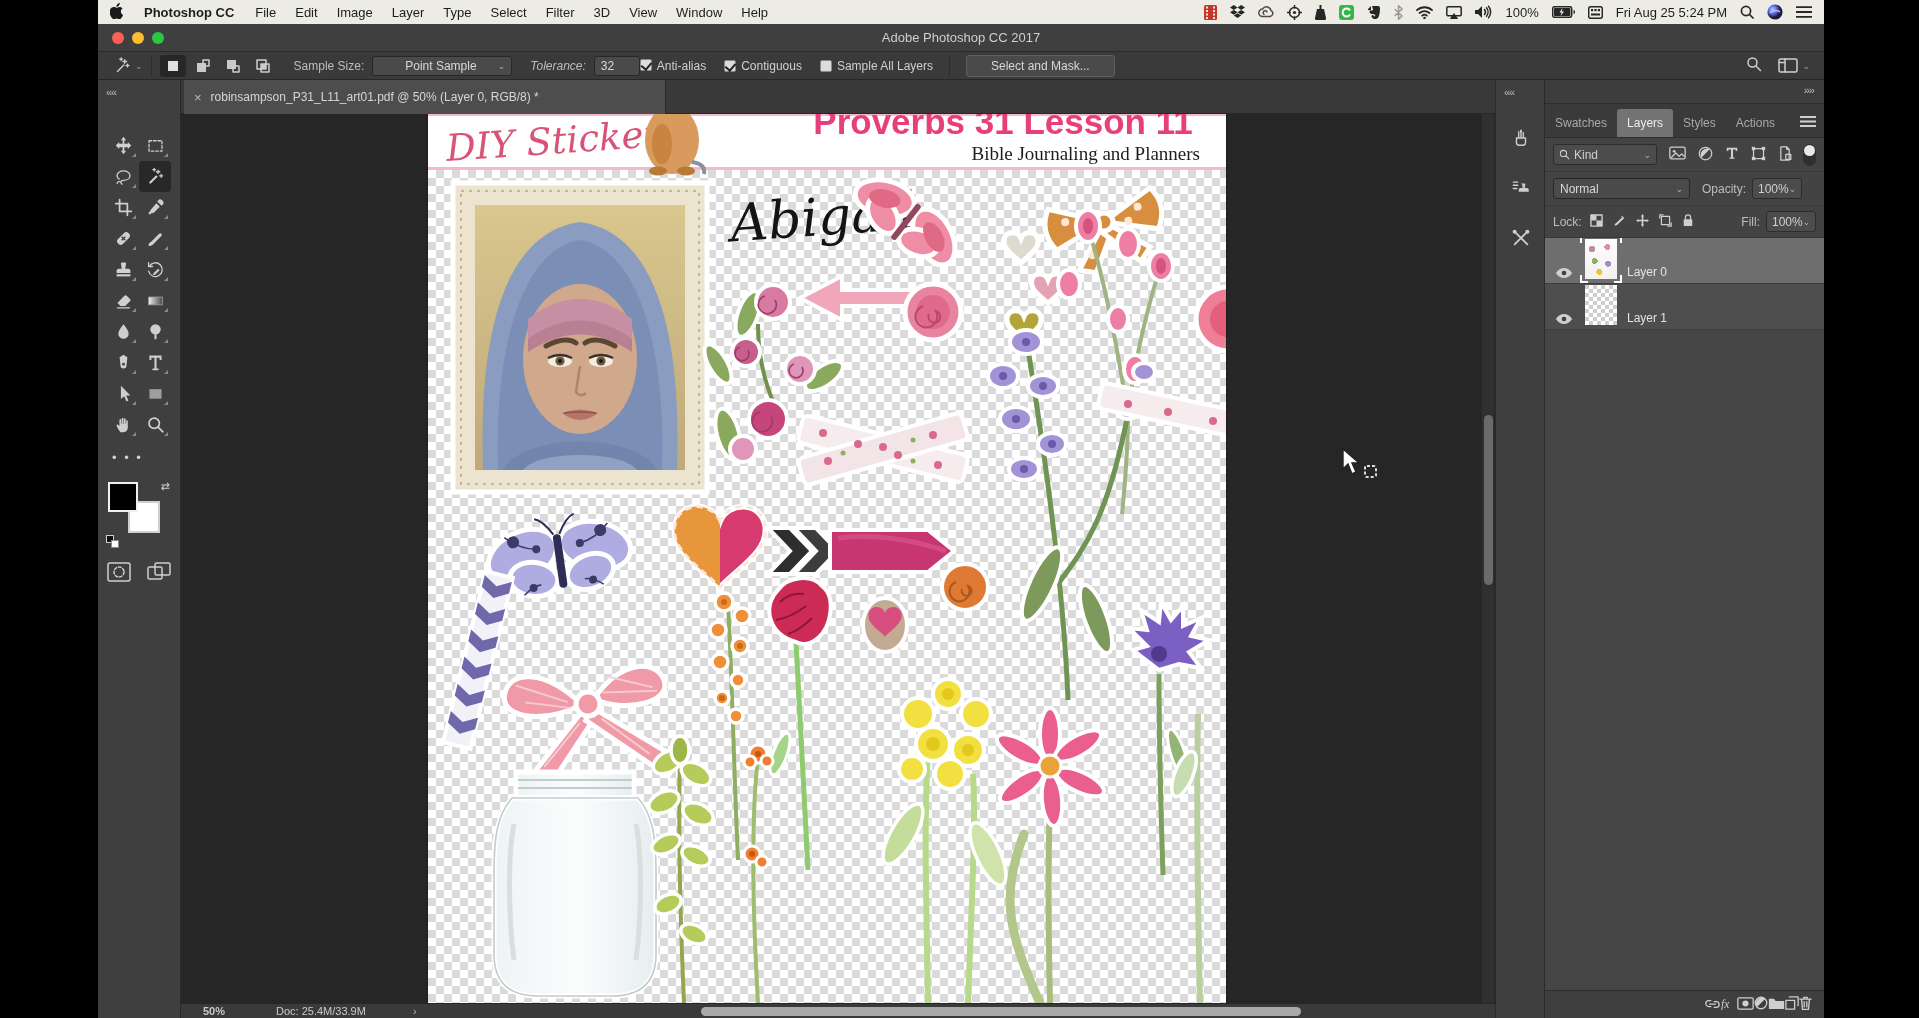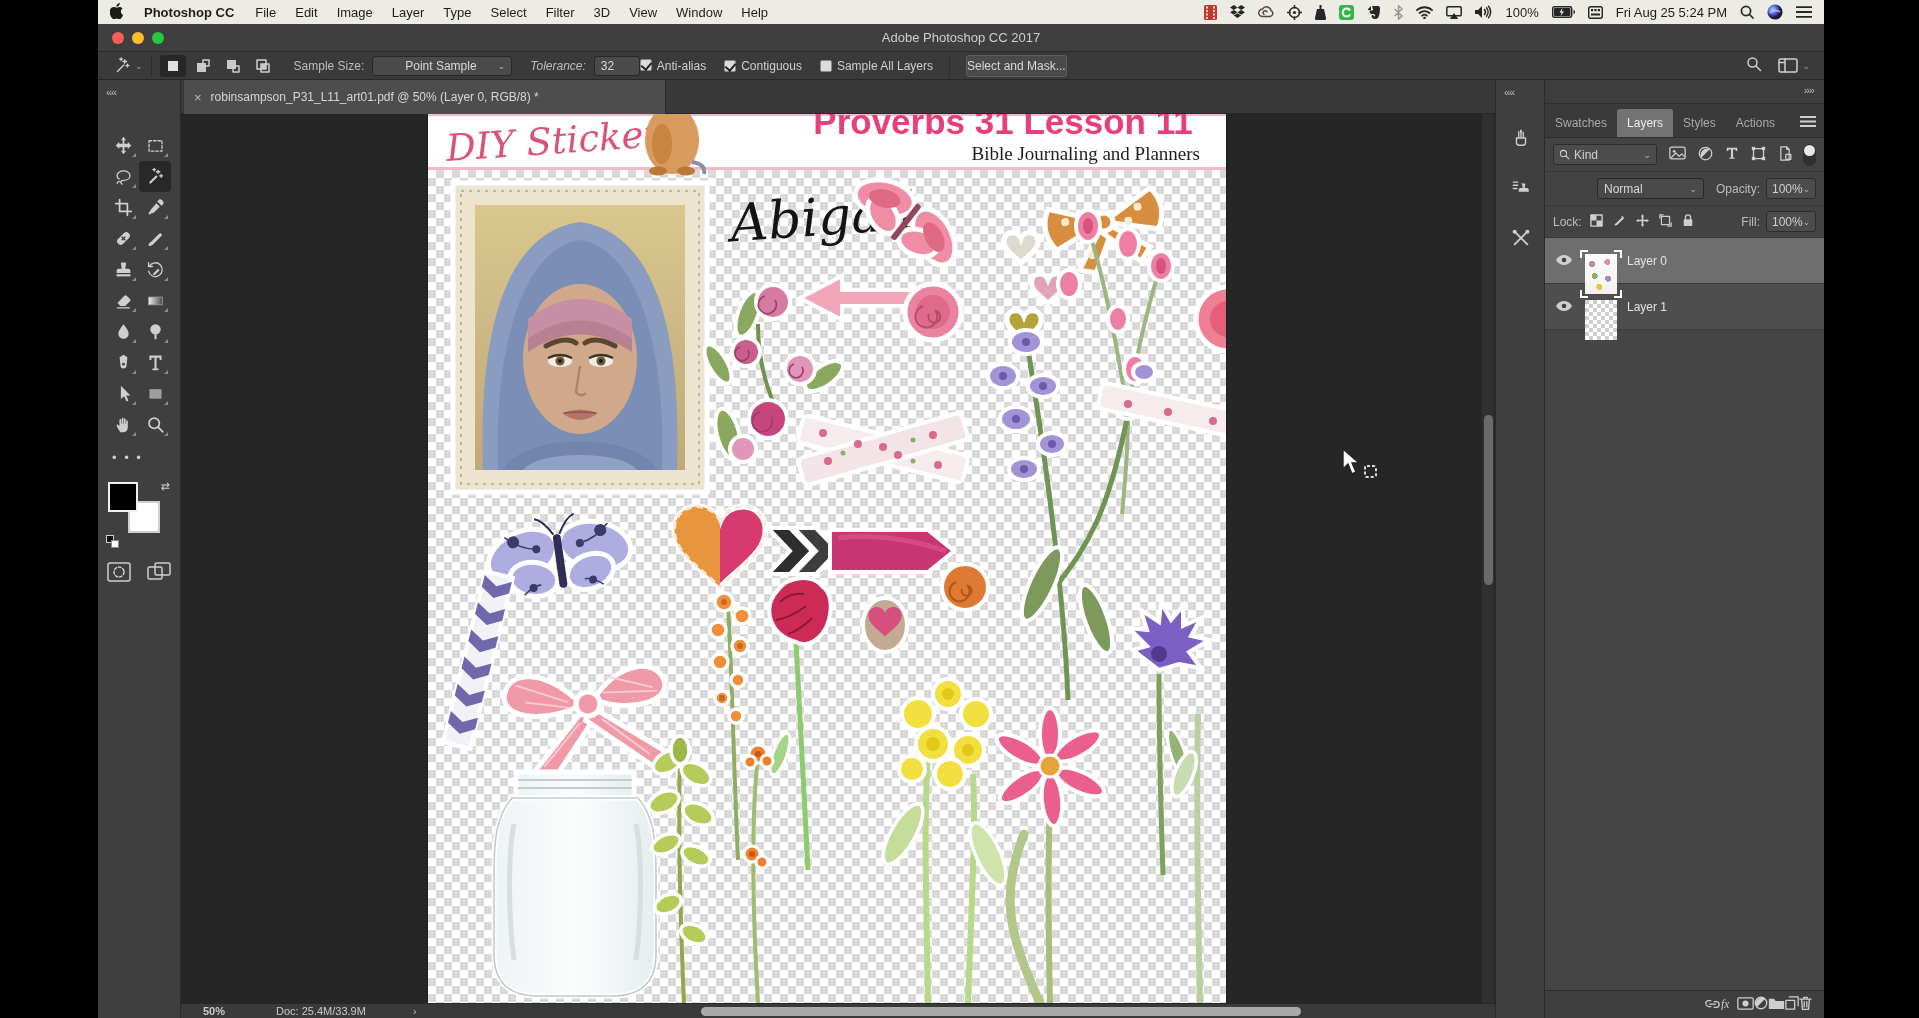--- a/index.html
+++ b/index.html
@@ -32,21 +32,21 @@
   .dropdown { background:#4a4a4a; border:1px solid #272727; border-radius:3px; height:20px;
     display:flex; align-items:center; padding:0 6px; color:#d8d8d8; }
   .dropdown .chev { margin-left:auto; color:#b5b5b5; font-size:9px; padding-left:10px; }
   .numbox { background:#4a4a4a; border:1px solid #272727; border-radius:3px; height:20px; width:46px;
     display:flex; align-items:center; padding:0 6px; color:#d8d8d8; }
   .cb { width:12px; height:12px; border:1px solid #8a8a8a; border-radius:2px; background:#dcdcdc;
     margin-right:5px; position:relative; }
   .cb.checked::after { content:""; position:absolute; left:2px; top:0px; width:5px; height:8px;
     border:solid #222; border-width:0 2px 2px 0; transform:rotate(40deg); }
   .btn { background:#4a4a4a; border:1px solid #5e5e5e; border-radius:3px; height:22px;
-    display:flex; align-items:center; padding:0 0; color:#d8d8d8; }
+    display:flex; align-items:center; padding:0 24px; color:#d8d8d8; }
 
   
   .mainrow { position:absolute; left:0; top:80px; width:100%; height:938px; display:flex; }
 
   
   .toolbar { width:83px; background:#3f3f3f; border-right:1px solid #2a2a2a; position:relative; flex:none; }
   .tb-collapse { position:absolute; left:8px; top:6px; color:#b9b9b9; font-size:11px; letter-spacing:-1px; }
   .toolgrid { position:absolute; left:9px; top:50px; width:64px; display:grid;
     grid-template-columns:32px 32px; grid-auto-rows:31px; }
   .tool { display:flex; align-items:center; justify-content:center; position:relative; }
@@ -96,28 +96,28 @@
   .p-tab { height:28px; display:flex; align-items:center; padding:0 10px; color:#a9a9a9; }
   .p-tab.active { background:#737373; color:#ececec; border-radius:3px 3px 0 0;margin-top:48px; }
   .p-menu { position:absolute; right:8px; bottom:7px; }
   .p-row { height:34px; display:flex; align-items:center; padding:0 8px; border-bottom:1px solid #393939; }
   .kindbox { width:104px; height:21px; background:#4c4c4c; border:1px solid #2c2c2c; border-radius:3px;
     display:flex; align-items:center; padding:0 5px; gap:4px; }
   .kindbox .chev { margin-left:auto; font-size:9px; color:#b5b5b5; }
   .f-icons { display:flex; align-items:center; gap:12px; margin-left:12px; }
   .pill { margin-left:auto; width:13px; height:22px; background:#2f2f2f; border-radius:7px; position:relative; }
   .pill::after { content:""; position:absolute; left:1px; top:1px; width:11px; height:11px; border-radius:50%; background:#e8e8e8; }
-  .blendbox { width:148px; height:21px;margin-left:44px; }
+  .blendbox { width:137px; height:21px; }
   .valbox { width:50px; height:21px; background:#4c4c4c; border:1px solid #2c2c2c; border-radius:3px;
     display:flex; align-items:center; padding:0 5px; }
   .valbox .chev { margin-left:auto; font-size:9px; color:#b5b5b5; }
   .lbl { color:#bdbdbd; }
   .lockicons { display:flex; align-items:center; gap:10px; margin-left:8px; }
   .layerlist { flex:1; background:#454545; overflow:hidden; }
-  .lrow { height:46px; display:flex; align-items:flex-start; padding:16px 6px; border-bottom:1px solid #3c3c3c; background:#4e4e4e; }
+  .lrow { height:46px; display:flex; align-items:flex-end; padding:4px 6px; border-bottom:1px solid #3c3c3c; background:#4e4e4e; }
   .lrow.selected { background:#6e6e6e; }
   .eyebox { width:26px; display:flex; justify-content:center; }
   .lthumb { width:32px; height:40px; margin:0 10px 0 8px; position:relative; background:#fff; }
   .lthumb.sheet { background:
       radial-gradient(circle at 22% 25%, #b98da0 0 3px, transparent 3px),
       radial-gradient(circle at 70% 20%, #e089a9 0 3px, transparent 3px),
       radial-gradient(circle at 30% 55%, #8fae62 0 3px, transparent 3px),
       radial-gradient(circle at 72% 62%, #9b8ed0 0 3px, transparent 3px),
       radial-gradient(circle at 45% 82%, #e8c33e 0 3px, transparent 3px),
       linear-gradient(#fdfdfd,#f3f1ee); }

